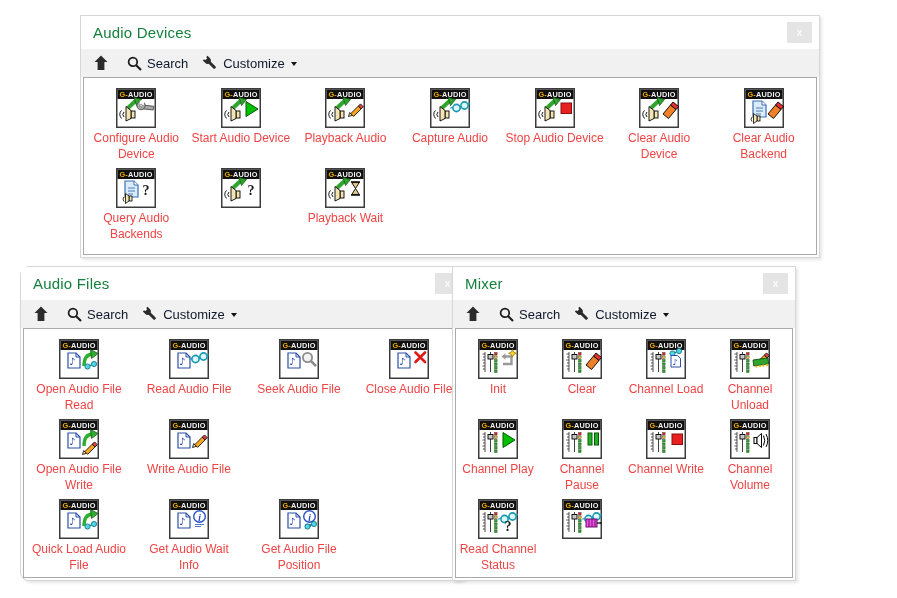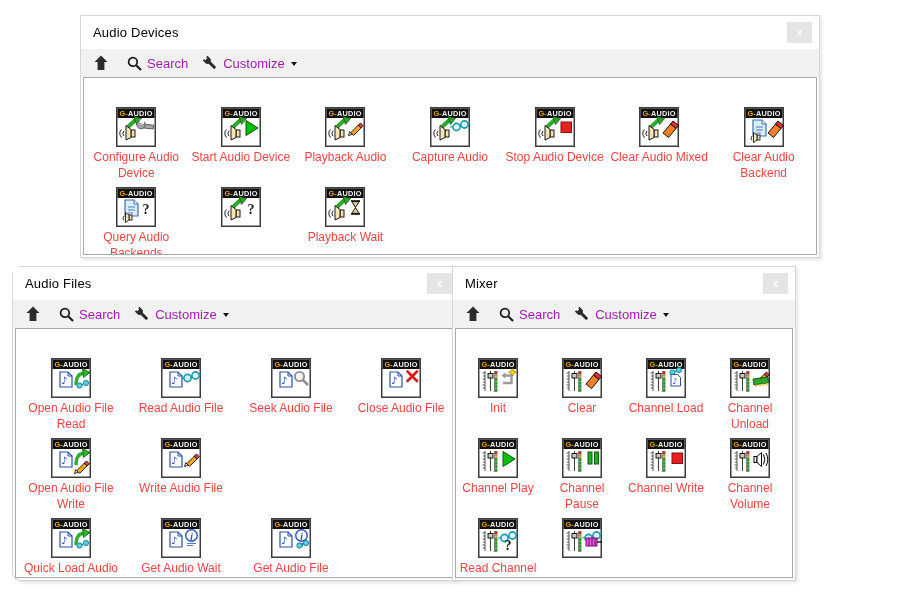--- a/index.html
+++ b/index.html
@@ -11,63 +11,63 @@
   }
   .palette-window {
     position:absolute;
     background:#ffffff;
     border:1px solid #d6d6d6;
     box-shadow:2px 2px 3px rgba(0,0,0,0.10);
     display:flex; flex-direction:column;
     box-sizing:border-box;
   }
   #win-audio-devices { left:80px;  top:15px;  width:740px; height:243px; }
-  #win-audio-files   { left:12px;  top:266px; width:448px; height:315px;border-radius:9px; }
+  #win-audio-files   { left:20px;  top:266px; width:448px; height:315px;border-radius:9px; }
   #win-mixer         { left:452px; top:266px; width:344px; height:315px; }
 
   .titlebar {
     height:33px; flex:0 0 33px;
     display:flex; align-items:center;
     padding-left:12px; padding-right:7px;
     background:#ffffff;
   }
-  .title { flex:1; color:#000000; font-size:13px; letter-spacing:0.2px; }
+  .title { flex:1; color:#15803d; font-size:15px; letter-spacing:0.2px; }
   .close-btn {
     width:25px; height:21px;
     background:#e4e4e4; color:#fbfbfb;
     font-size:10px; font-weight:bold;
     display:flex; align-items:center; justify-content:center;
     cursor:default; user-select:none;
   }
   .toolbar {
     height:28px; flex:0 0 28px;
     background:#f1f1f1;
     display:flex; align-items:center;
     padding:0 8px; gap:2px;
-    font-size:13px; color:#a21caf;
+    font-size:13px; color:#0f172a;
   }
   .tb-btn {
     display:flex; align-items:center; gap:5px;
     padding:3px 6px; cursor:default; user-select:none;
   }
   .tb-up { padding:3px 5px; margin-right:6px; }
   .caret {
     width:0; height:0; margin-left:1px; margin-top:2px;
     border-left:3.5px solid transparent;
     border-right:3.5px solid transparent;
     border-top:4.5px solid #141414;
   }
   .content {
     flex:1 1 auto;
     margin:0 2px 2px 2px;
     border:1px solid #a9a9a9;
     background:#ffffff;
     display:grid;
     align-content:start;
-    padding-top:25px;
+    padding-top:6px;
     overflow:hidden;
   }
   .palette-item {
     display:flex; flex-direction:column; align-items:center;
     padding:4px 2px 2px 2px;
     cursor:default;
   }
   .palette-item.row-start { grid-column-start:1; }
   .vi-icon { width:40px; height:40px; flex:0 0 40px; }
   .vi-label {
@@ -207,21 +207,21 @@
           <polygon points="18,9.5 25.5,11.5 20.5,17.5" fill="#2fa52f" stroke="#175c17" stroke-width="0.8"></polygon>
           <rect x="15" y="23" width="4" height="7" fill="#f4e4b4" stroke="#000" stroke-width="0.9"></rect>
           <path d="M15 22.5 L10 18.5 V33 L15 30.5 Z" fill="#f4e4b4" stroke="#000" stroke-width="0.9"></path>
           <path d="M8 24 q-2.5 2.5 0 5" fill="none" stroke="#000" stroke-width="0.9"></path>
           <path d="M5.5 22.5 q-3.5 3.5 0 8" fill="none" stroke="#000" stroke-width="0.9"></path>
           <g stroke="#000" stroke-width="0.9">
             <polygon points="24,26 31.5,17 37,21.5 29.5,30.5" fill="#f08028"></polygon>
             <polygon points="31.5,17 34,14 39.5,18.5 37,21.5" fill="#e03030"></polygon>
           </g>
         </svg>
-    <div class="vi-label">Clear Audio Mixed</div>
+    <div class="vi-label">Clear Audio Device</div>
   </div>
       <div class="palette-item">
     <svg class="vi-icon" viewBox="0 0 40 40">
           <rect x="0.75" y="0.75" width="38.5" height="38.5" fill="#ffffff" stroke="#3c3c3c" stroke-width="1.5"></rect>
           <rect x="1.5" y="1.5" width="37" height="9.5" fill="#101010"></rect>
           <text x="20" y="9" text-anchor="middle" font-size="7.3" font-weight="bold" letter-spacing="0.2" font-family="Liberation Sans,sans-serif"><tspan fill="#f0a800">G-</tspan><tspan fill="#f2f2f2">AUDIO</tspan></text>
           <path d="M9 13 h9 l4 4 v12 h-13 z" fill="#dcebfa" stroke="#3a70b0" stroke-width="1.2"></path>
           <path d="M18 13 v4 h4" fill="#ffffff" stroke="#3a70b0" stroke-width="1"></path>
           <path d="M12 20 h7 M12 23 h7 M12 26 h5" stroke="#3a70b0" stroke-width="0.9" fill="none"></path>
           <rect x="13" y="28" width="3" height="5" fill="#f4e4b4" stroke="#000" stroke-width="0.8"></rect>

